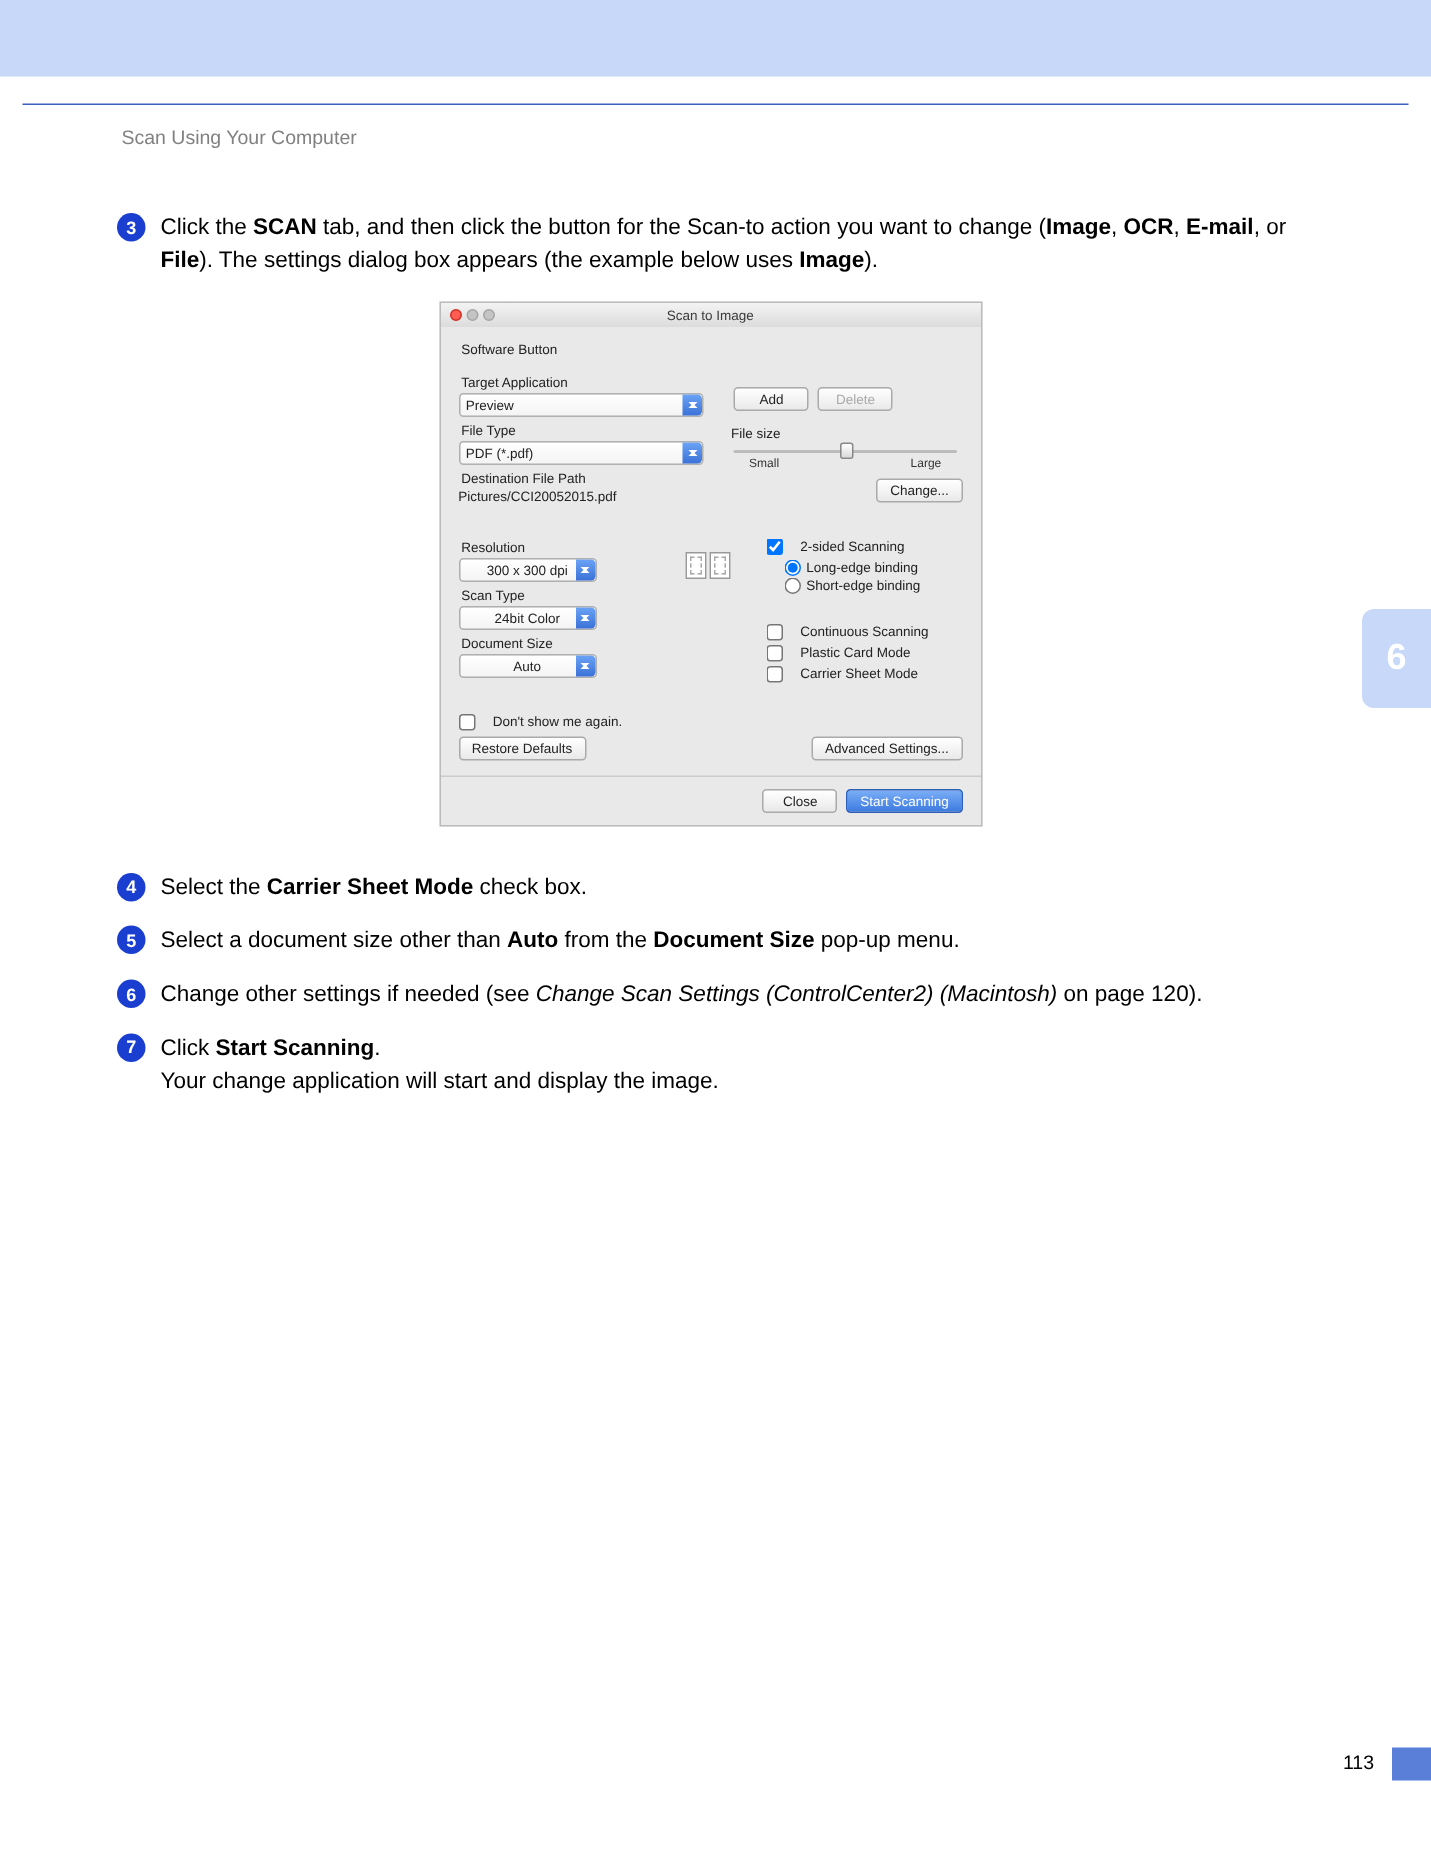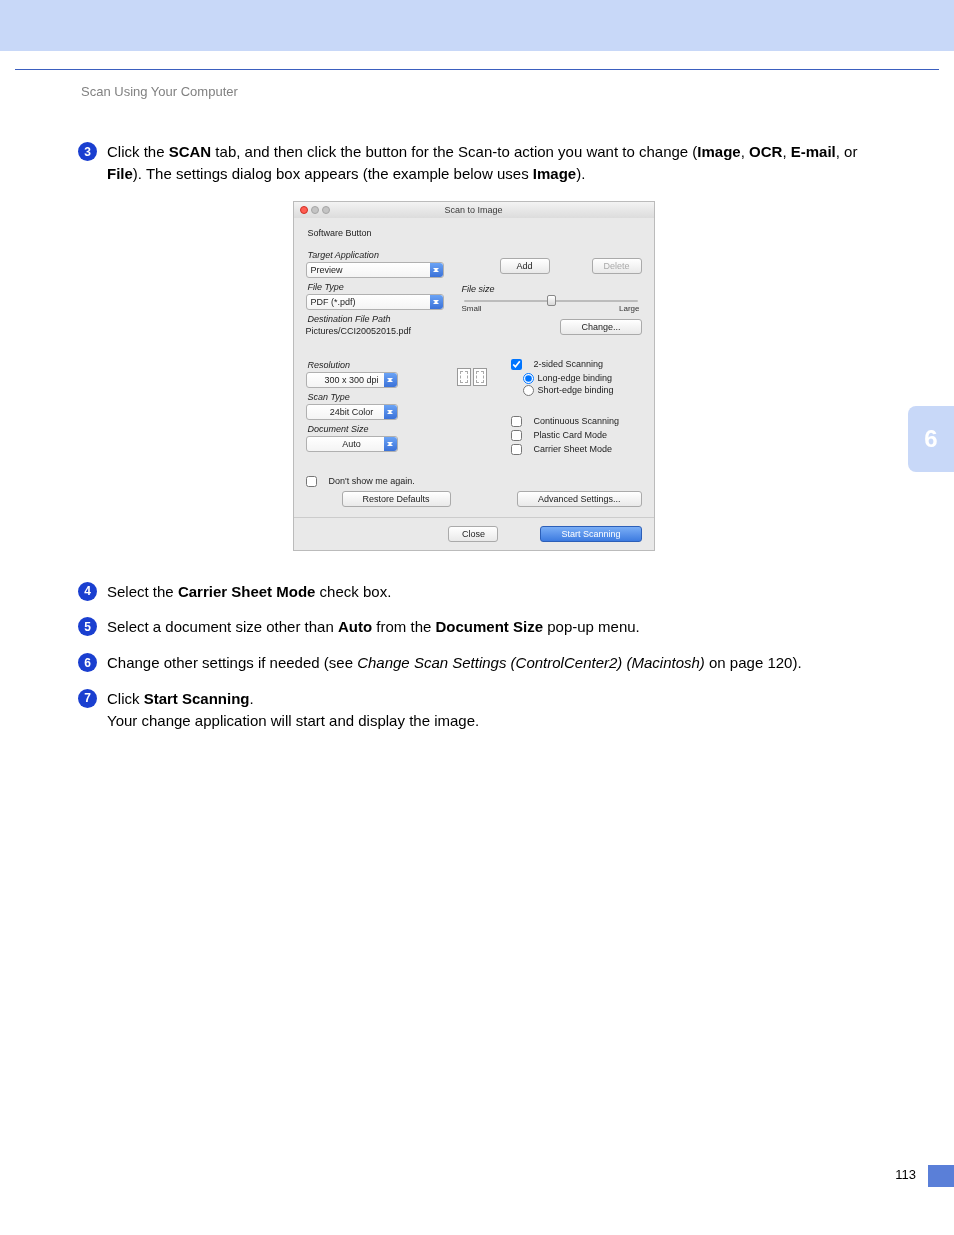--- a/index.html
+++ b/index.html
@@ -17,34 +17,34 @@
   .dlg-title { height: 16px; background: linear-gradient(#f3f3f3,#dcdcdc); display: flex; align-items: center; position: relative; }
   .tl-dots { display: flex; gap: 3px; margin-left: 6px; }
   .tl-dot { width: 8px; height: 8px; border-radius: 50%; background: #c4c4c4; border: 1px solid #a5a5a5; }
   .tl-dot.red { background: #ff5d52; border-color: #d02e23; }
   .tl-title { position: absolute; left: 0; right: 0; text-align: center; font-size: 9px; color: #3a3a3a; }
   .dlg-body { padding: 8px 12px 10px; }
   .section-label { font-size: 9px; color: #222; margin: 2px 0 8px 2px; }
   .row2 { display: flex; gap: 16px; }
   .colL { flex: 1.05; }
   .colR { flex: 1; }
-  .lbl { font-size: 9px; margin: 4px 0 2px 2px; font-style: italic; }
+  .lbl { font-size: 9px; margin: 4px 0 2px 2px; }
   .select { height: 16px; background: linear-gradient(#fff,#f4f4f4); border: 1px solid #b0b0b0; border-radius: 3px; display: flex; align-items: center; position: relative; padding: 0 4px; font-size: 9px; width: 100%; }
   .select.small { width: 92px; justify-content: center; }
   .sel-arrow { position: absolute; right: 0; top: 0; bottom: 0; width: 13px; background: linear-gradient(#6aa3f5,#3b72d8); border-radius: 0 3px 3px 0; display:flex; align-items:center; justify-content:center; }
   .sel-arrow::before { content:""; position:absolute; top:3px; border:3px solid transparent; border-bottom-color:#fff; }
   .sel-arrow::after { content:""; position:absolute; bottom:3px; border:3px solid transparent; border-top-color:#fff; }
-  .btn { height: 16px; background: linear-gradient(#fff,#e9e9e9); border: 1px solid #aaa; border-radius: 3px; font-size: 9px; display: inline-flex; align-items: center; justify-content: center; padding: 0 20px; margin-left: 36px; }
+  .btn { height: 16px; background: linear-gradient(#fff,#e9e9e9); border: 1px solid #aaa; border-radius: 3px; font-size: 9px; display: inline-flex; align-items: center; justify-content: center; padding: 0 8px; }
   .btn.disabled { color: #aaa; }
   .btn.primary { background: linear-gradient(#7aaef6,#3d7be0); color: #fff; border-color: #2c5fb8; }
   .topbtns { display: flex; gap: 6px; margin-top: 12px; margin-left: 4px; }
   .filesize-wrap { margin-top: 10px; }
   .slider-line { height: 2px; background: #bcbcbc; margin: 6px 4px 2px; position: relative; border-radius:1px; }
   .slider-knob { position: absolute; width: 9px; height: 11px; background: linear-gradient(#fff,#d9d9d9); border: 1px solid #888; border-radius: 2px; top: -5px; left: 48%; }
-  .slider-labels { display: flex; justify-content: space-between; font-size: 8px; color: #333; margin: 0 2px; align-items: center; }
+  .slider-labels { display: flex; justify-content: space-between; font-size: 8px; color: #333; margin: 0 14px; align-items: center; }
   .path-row { display: flex; align-items: flex-start; justify-content: space-between; margin-top: 2px; }
   .path-txt { font-size: 9px; }
   .section2 { margin-top: 20px; display: flex; gap: 20px; }
   .orient-icons { display: flex; gap: 2px; margin-top: 12px; }
   .orient-ic { width: 14px; height: 18px; border: 1px solid #999; background: #fff; position: relative; }
   .orient-ic::after{content:"";position:absolute;inset:2px;border:1px dashed #aaa;}
   .chk { display: flex; align-items: center; gap: 12px; margin: 3px 0; font-size: 9px; }
   .chk input { width: 11px; height: 11px; margin:0; }
   .rad { display: flex; align-items: center; gap: 4px; margin: 1px 0 1px 12px; font-size: 9px; }
   .rad input { width: 11px; height: 11px; margin:0; }

